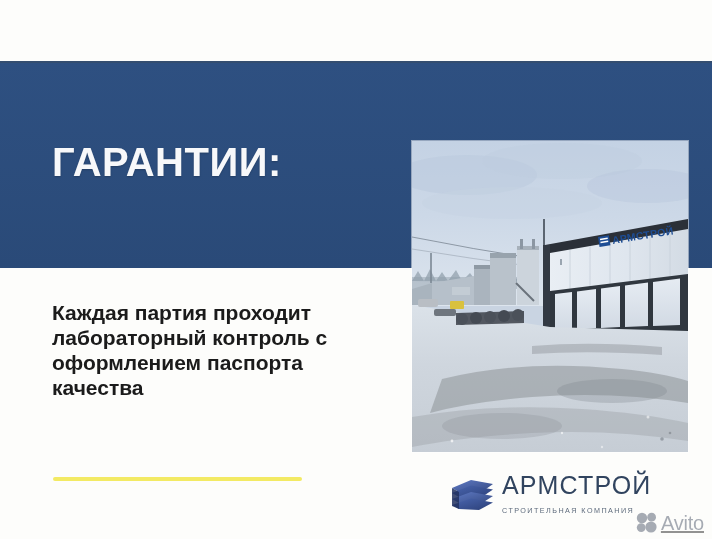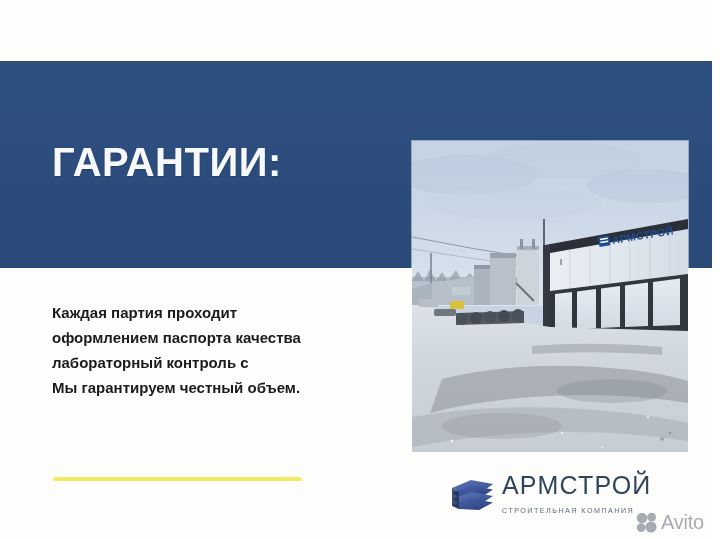--- a/index.html
+++ b/index.html
@@ -49,21 +49,21 @@
     white-space: nowrap;
     text-shadow: 0 1px 2px rgba(0,0,0,.20);
   }
 
   
   .body-copy {
     position: absolute;
     left: 52px;
     top: 300px;
     width: 345px;
-    font-size: 15px;
+    font-size: 21px;
     line-height: 25px;
     font-weight: bold;
     color: #1b1b1b;
   }
   .body-copy p { margin: 0; }
 
   
   .accent-rule {
     position: absolute;
     left: 53px;
@@ -116,22 +116,24 @@
     letter-spacing: 1.45px;
     margin-top: 8px;
   }
 
   
   .watermark {
     position: absolute;
     right: 8px;
     bottom: 6px;
     display: flex;
+    align-items: center;
     gap: 4px;
     opacity: .42;
+    text-decoration: underline;
   }
   .wm-dots { width: 21px; height: 21px; }
   .wm-dots svg { display: block; width: 100%; height: 100%; }
   .wm-text {
     font-size: 20px;
     line-height: 20px;
     color: #2f3b52;
     letter-spacing: -.2px;
   }
 </style>
@@ -140,23 +142,22 @@
 
 <div class="slide">
 
   <div class="band"></div>
   <div class="band-topline"></div>
 
   <div class="title">ГАРАНТИИ:</div>
 
   <div class="body-copy">
     <p>Каждая партия проходит</p>
+    <p>лабораторный контроль с</p>
     <p>оформлением паспорта качества</p>
-    <p>лабораторный контроль с</p>
-    <p>Мы гарантируем честный объем.</p>
   </div>
 
   <div class="accent-rule"></div>
 
   <div class="photo">
     <svg viewBox="0 0 276 311" preserveAspectRatio="xMidYMid slice">
       <defs>
         <linearGradient id="skyGrad" x1="0" y1="0" x2="0" y2="1">
           <stop offset="0%" stop-color="#c4d2e4"></stop>
           <stop offset="45%" stop-color="#ccd8e7"></stop>

